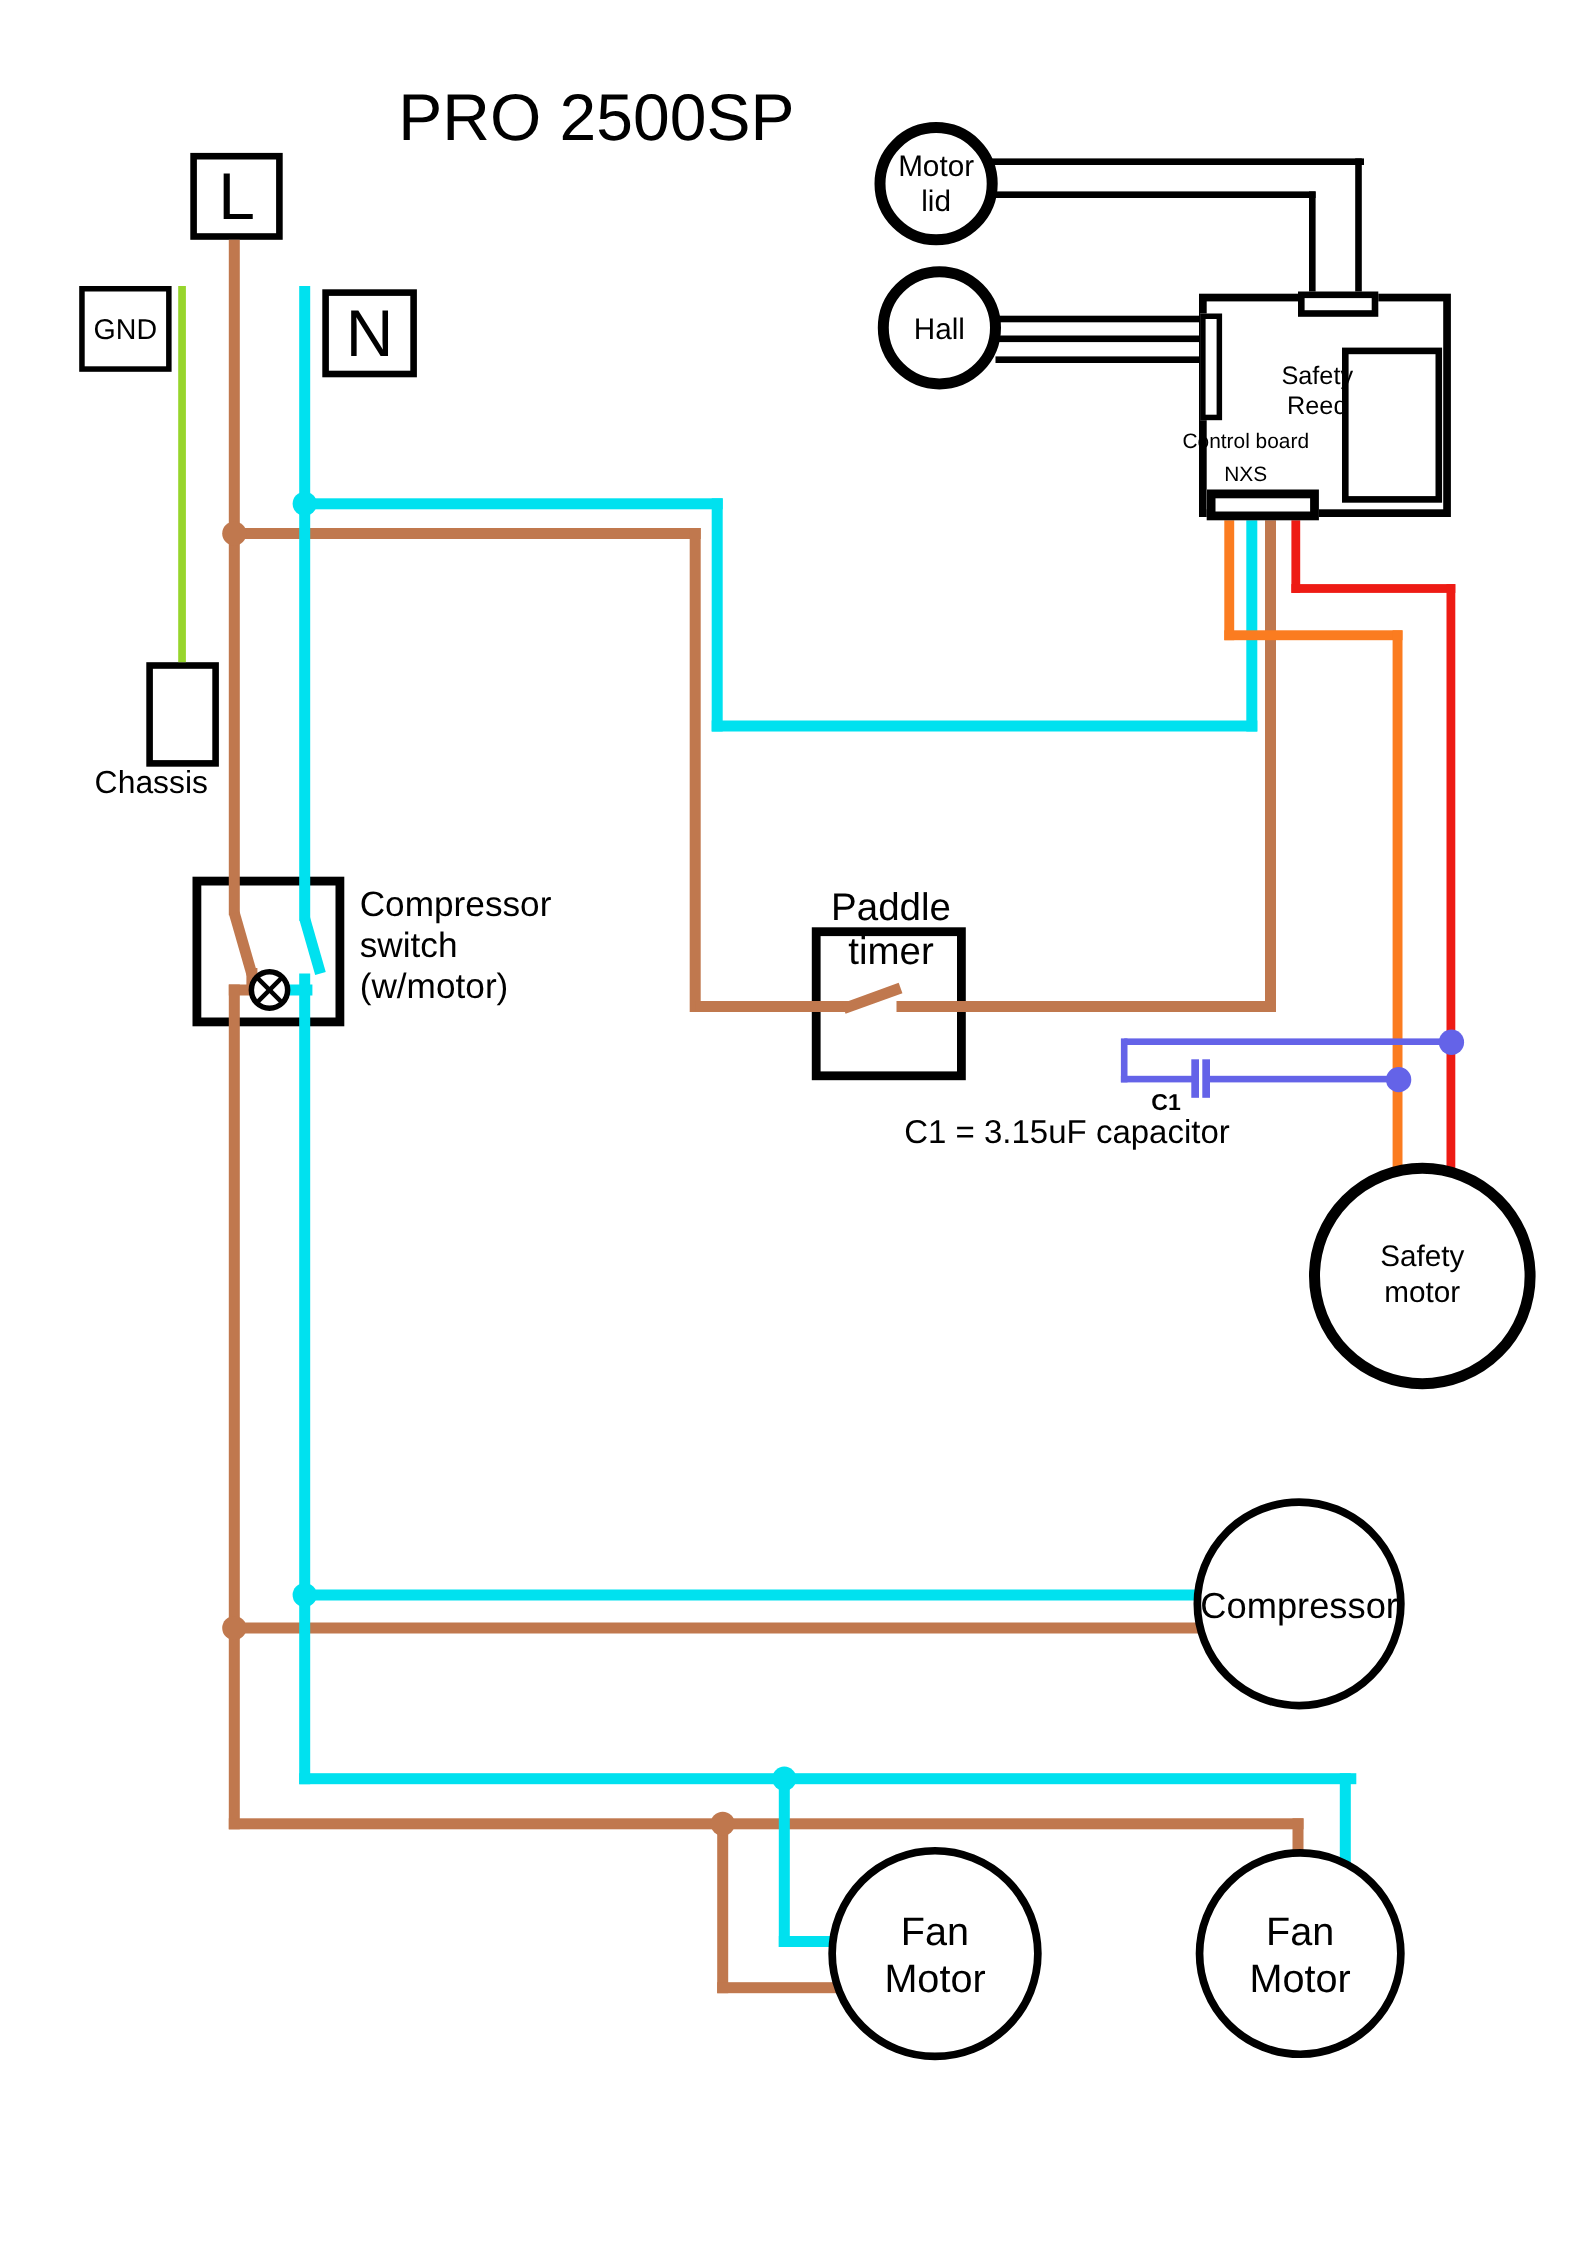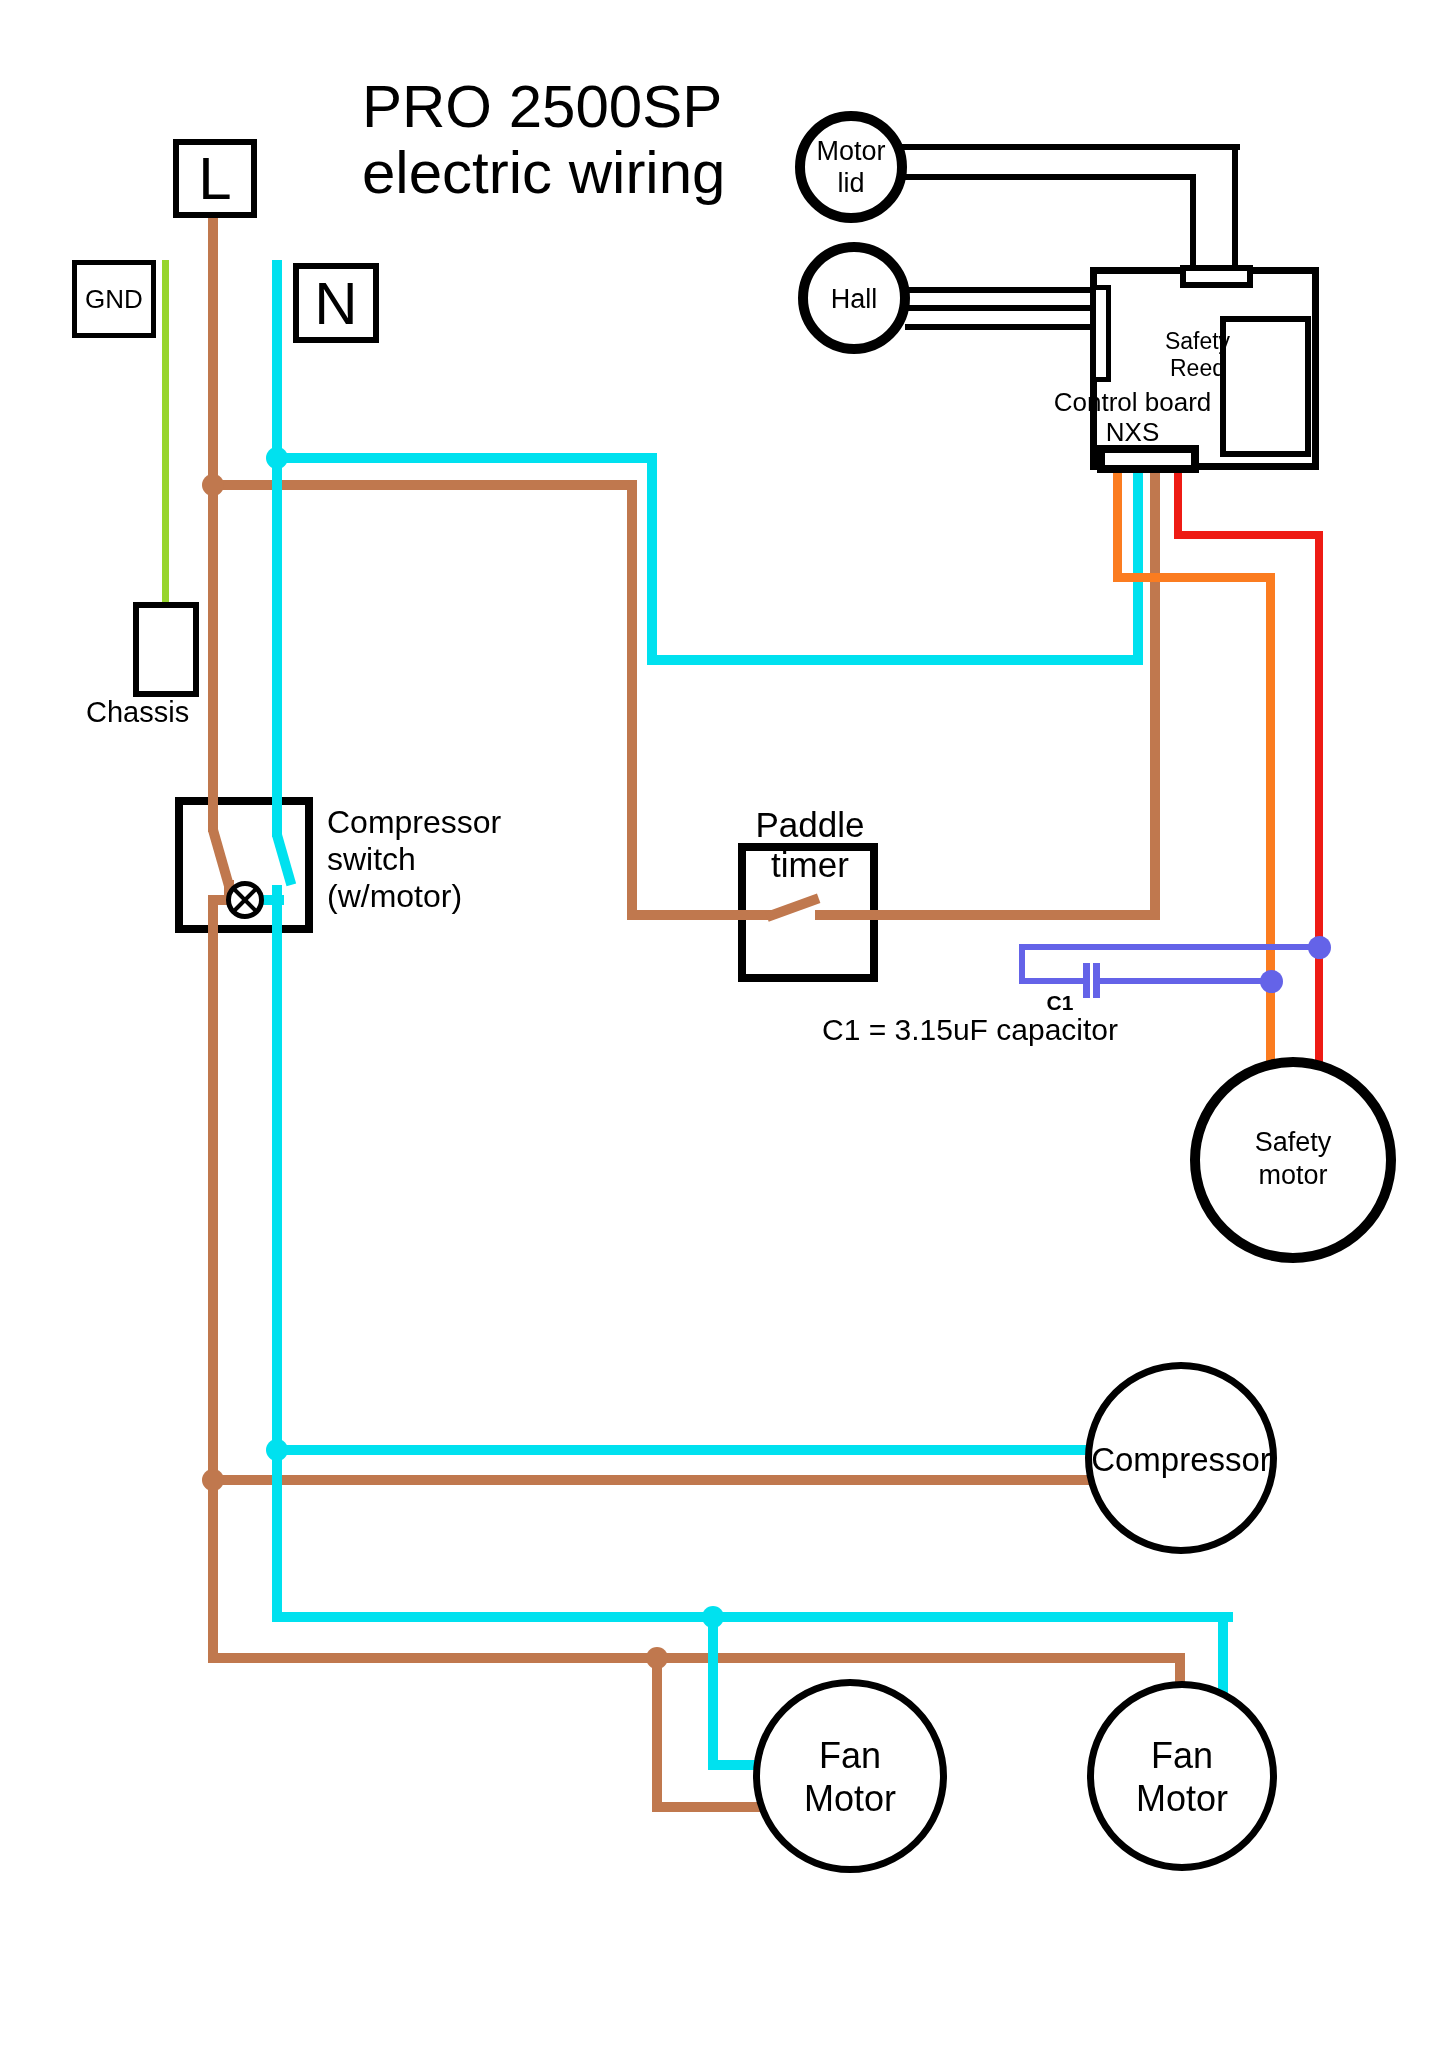--- a/index.html
+++ b/index.html
@@ -120,32 +120,31 @@
   <div class="dot brown" style="left:202px;top:1469px;"></div>
   <div class="dot brown" style="left:646px;top:1647px;"></div>
   <div class="dot cyan" style="left:266px;top:447px;"></div>
   <div class="dot cyan" style="left:266px;top:1439px;"></div>
   <div class="dot cyan" style="left:702px;top:1606px;"></div>
   <div class="dot blue" style="left:1308px;top:936px;"></div>
   <div class="dot blue" style="left:1260px;top:970px;"></div>
 
   <div class="lbl" style="left:362px;top:74px;font-size:60px;line-height:66px;">
     <div>PRO 2500SP</div>
-    <div>electric wiring</div>
   </div>
 
   <div class="lbl center" style="left:795px;top:135px;width:112px;font-size:27px;line-height:32px;">
     <div>Motor</div>
     <div>lid</div>
   </div>
   <div class="lbl center" style="left:798px;top:284px;width:112px;font-size:27px;">
     <div>Hall</div>
   </div>
 
-  <div class="lbl center" style="left:1030px;top:387px;width:205px;font-size:26px;line-height:30px;">
+  <div class="lbl center" style="left:1030px;top:387px;width:205px;font-size:19px;line-height:30px;">
     <div>Control board</div>
     <div>NXS</div>
   </div>
   <div class="lbl center" style="left:1152px;top:328px;width:91px;font-size:23px;line-height:27px;">
     <div>Safety</div>
     <div>Reed</div>
   </div>
 
   <div class="lbl" style="left:327px;top:804px;font-size:32px;line-height:37px;">
     <div>Compressor</div>

